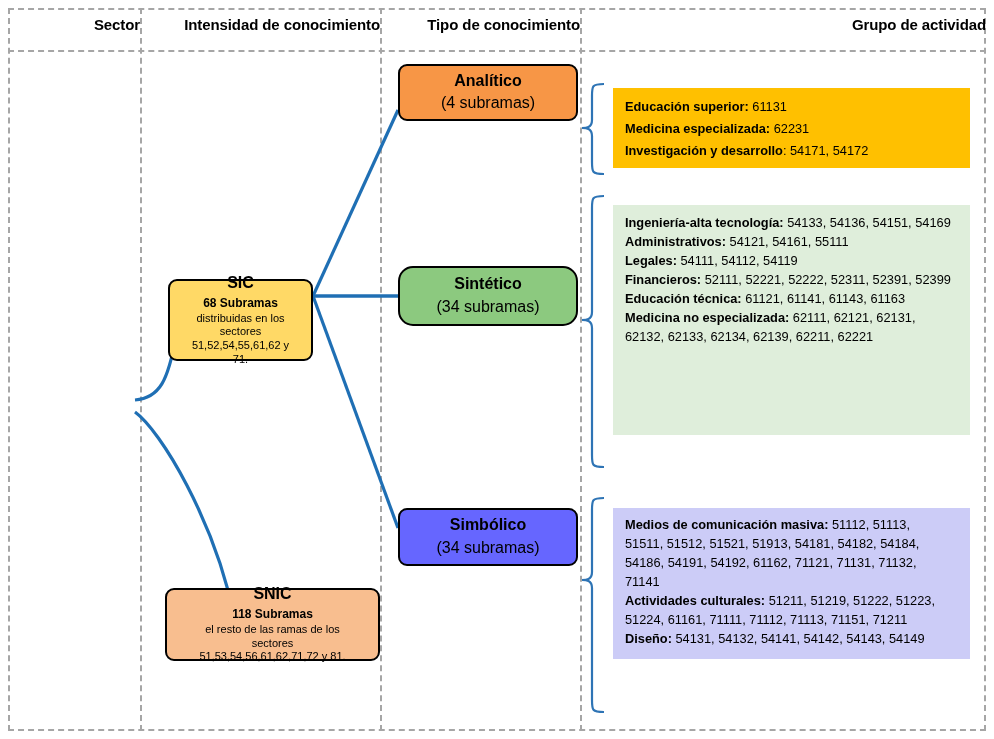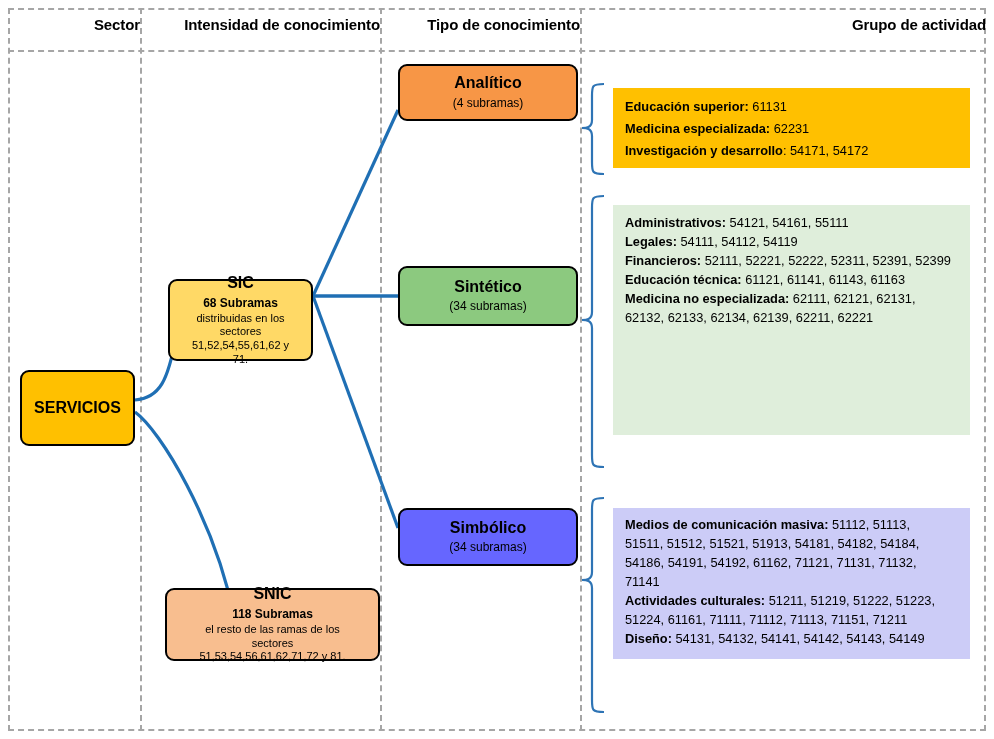--- a/index.html
+++ b/index.html
@@ -70,42 +70,42 @@
     color: #000000;
     z-index: 5;
     padding: 2px 16px;
   }
   .node .title {
     font-size: 16px;
     font-weight: 700;
     line-height: 1.15;
   }
   .node .sub {
-    font-size: 12px;
+    font-size: 16px;
     font-weight: 400;
     line-height: 1.25;
     margin-top: 3px;
   }
   .node .sub-b {
     font-size: 12px;
     font-weight: 700;
     line-height: 1.3;
     margin-top: 4px;
   }
   .node .sub-s {
     font-size: 11px;
     font-weight: 400;
     line-height: 1.25;
   }
 
   #node-servicios { left: 20px;  top: 370px; width: 115px; height: 76px; }
   #node-sic       { left: 168px; top: 255px; width: 145px; height: 82px; }
   #node-snic      { left: 165px; top: 588px; width: 215px; height: 73px; }
   #node-analitico { left: 398px; top: 64px;  width: 180px; height: 57px; }
-  #node-sintetico { left: 398px; top: 266px; width: 180px; height: 60px; }
+  #node-sintetico { left: 398px; top: 266px; width: 180px; height: 60px; border-radius: 15px; }
   #node-simbolico { left: 398px; top: 508px; width: 180px; height: 58px; }
 
   
   .panel {
     position: absolute;
     box-sizing: border-box;
     overflow: hidden;
     z-index: 4;
   }
   .panel p {
@@ -176,23 +176,20 @@
     <path d="M 604 84 C 592 84 592 86 592 96 L 592 120 C 592 128 586 128 582 128
              C 586 128 592 128 592 136 L 592 162 C 592 172 592 174 604 174" fill="none" stroke="#2E74B5" stroke-width="2.2"></path>
 
     <path d="M 604 196 C 592 196 592 198 592 208 L 592 312 C 592 320 586 320 582 320
              C 586 320 592 320 592 328 L 592 455 C 592 465 592 467 604 467" fill="none" stroke="#2E74B5" stroke-width="2.2"></path>
 
     <path d="M 604 498 C 592 498 592 500 592 510 L 592 572 C 592 580 586 580 582 580
              C 586 580 592 580 592 588 L 592 700 C 592 710 592 712 604 712" fill="none" stroke="#2E74B5" stroke-width="2.2"></path>
   </svg>
 
-  <div class="node" id="node-servicios" style="background:#FFC000;">
-    <div class="title">SERVICIOS</div>
-  </div>
 
   <div class="node" id="node-sic" style="background:#FFD966;margin-top:24px;">
     <div class="title">SIC</div>
     <div class="sub-b">68 Subramas</div>
     <div class="sub-s">distribuidas  en los sectores</div>
     <div class="sub-s">51,52,54,55,61,62 y 71.</div>
   </div>
 
   <div class="node" id="node-snic" style="background:#F8BE8F;">
     <div class="title">SNIC</div>
@@ -215,20 +212,21 @@
     <div class="title">Simbólico</div>
     <div class="sub">(34 subramas)</div>
   </div>
 
   <div class="panel" id="panel-analitico">
       <p><span class="k">Educación  superior:</span><span> 61131</span></p>
       <p><span class="k">Medicina especializada:</span><span>  62231</span></p>
       <p><span class="k">Investigación  y desarrollo</span><span>: 54171, 54172</span></p>
     </div>
   <div class="panel" id="panel-sintetico">
+      <p><span class="k">Ingeniería-alta  tecnología:</span><span>  54133, 54136, 54151, 54169</span></p>
       <p><span class="k">Administrativos:</span><span> 54121, 54161, 55111</span></p>
       <p><span class="k">Legales:</span><span> 54111, 54112, 54119</span></p>
       <p><span class="k">Financieros:</span><span>  52111, 52221, 52222, 52311, 52391, 52399</span></p>
       <p><span class="k">Educación  técnica:</span><span> 61121, 61141, 61143, 61163</span></p>
       <p><span class="k">Medicina  no especializada:</span><span>  62111, 62121, 62131, 62132, 62133, 62134, 62139, 62211, 62221</span></p>
     </div>
   <div class="panel" id="panel-simbolico">
       <p><span class="k">Medios de comunicación  masiva:</span><span> 51112, 51113, 51511, 51512, 51521, 51913, 54181, 54182, 54184, 54186, 54191, 54192, 61162, 71121, 71131, 71132, 71141</span></p>
       <p><span class="k">Actividades  culturales:</span><span>  51211, 51219, 51222, 51223, 51224, 61161, 71111, 71112, 71113, 71151, 71211</span></p>
       <p><span class="k">Diseño:</span><span>  54131, 54132, 54141, 54142, 54143, 54149</span></p>

